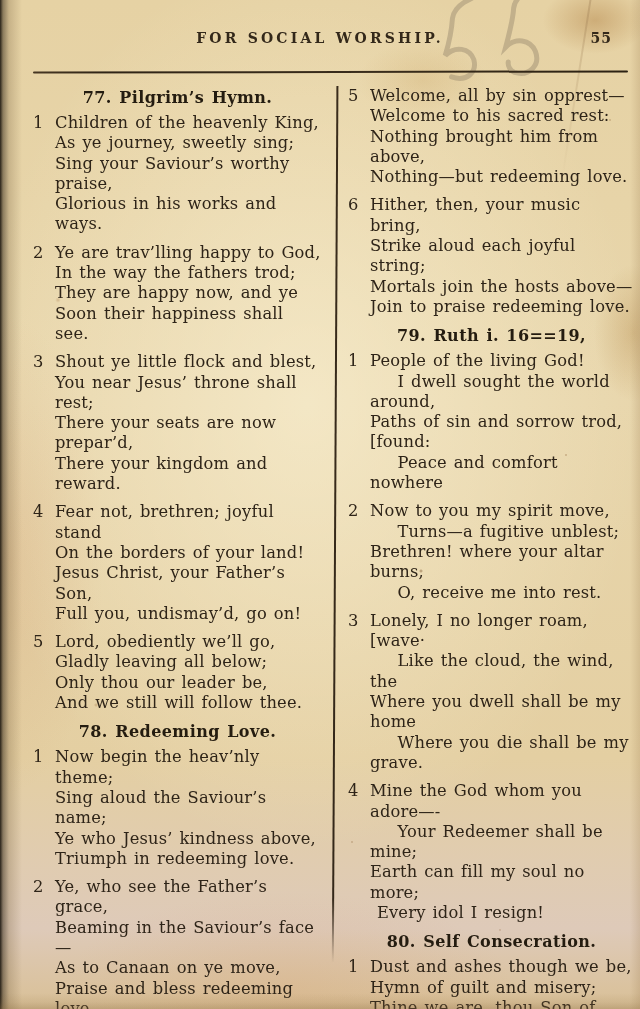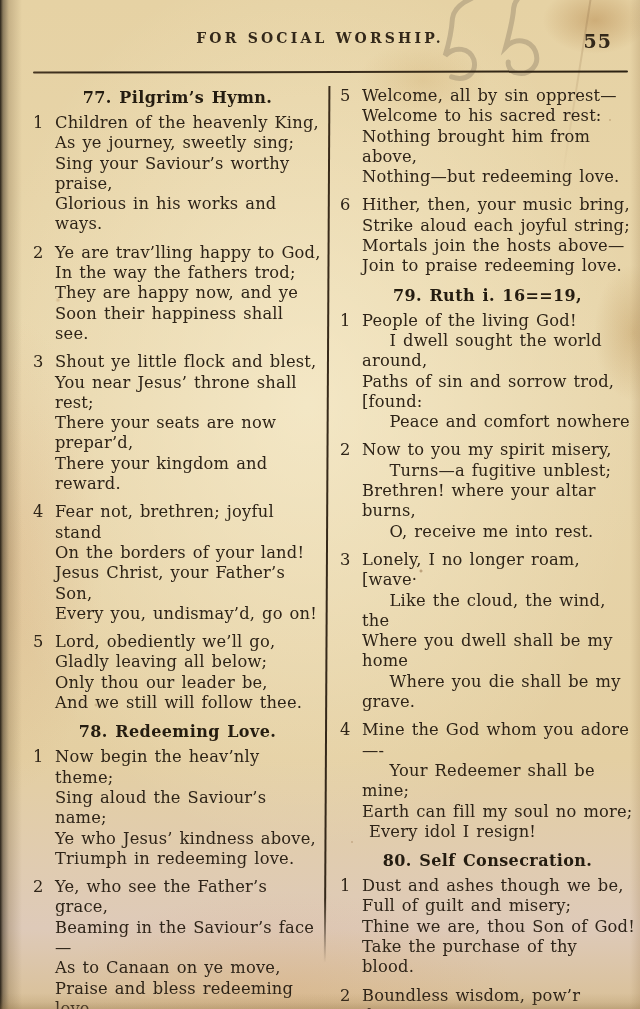--- a/index.html
+++ b/index.html
@@ -50,33 +50,33 @@
     transform:rotate(9deg);
   }
   .pencil-mark{position:absolute;left:430px;top:-8px;width:172px;height:96px;
     transform:rotate(-6deg);opacity:0.55;pointer-events:none;}
   .running-header{
     position:absolute;top:30px;left:0;width:640px;text-align:center;
     font-size:14px;font-weight:bold;letter-spacing:3.2px;color:#33281a;
   }
   .page-number{
     position:absolute;top:30px;right:28px;
-    font-size:19px;font-weight:bold;letter-spacing:1px;color:#33281a;
+    font-size:14px;font-weight:bold;letter-spacing:1px;color:#33281a;
   }
   .header-rule{
     position:absolute;top:71px;left:33px;width:595px;height:2.2px;
     background:linear-gradient(90deg,#473723 0%,#2f2416 12%,#3a2d1c 55%,#2c2213 100%);
     border-radius:2px;transform:rotate(-0.12deg);
   }
   .columns{
     position:absolute;top:86px;left:33px;right:5px;bottom:0;
     display:flex;align-items:stretch;
   }
   .col{font-size:16.3px;letter-spacing:0.2px;word-spacing:1.5px;}
-  .col-left{width:289px;flex:none;padding-right:4px;}
+  .col-left{width:289px;flex:none;padding-right:12px;}
   .col-right{flex:1;padding-left:12px;}
   .divider{
     width:2px;flex:none;transform:rotate(0.3deg);
     background:linear-gradient(180deg,#3a2c1b 0%,#332719 88%,rgba(58,44,27,0) 95%);
   }
   .hymn-title{
     margin:9px 0 6px;text-align:center;
     font-size:16px;font-weight:bold;letter-spacing:0.4px;color:#241c10;
   }
   .col section:first-child .hymn-title{margin-top:2px;}
@@ -131,21 +131,21 @@
               <div class="verse-line">There your seats are now prepar’d,</div>
               <div class="verse-line">There your kingdom and reward.</div>
             </div>
           </div>
           <div class="stanza">
             <div class="stanza-number">4</div>
             <div class="stanza-lines">
               <div class="verse-line">Fear not, brethren; joyful stand</div>
               <div class="verse-line">On the borders of your land!</div>
               <div class="verse-line">Jesus Christ, your Father’s Son,</div>
-              <div class="verse-line">Every you, undismay’d, go on!</div>
+              <div class="verse-line">Full you, undismay’d, go on!</div>
             </div>
           </div>
           <div class="stanza">
             <div class="stanza-number">5</div>
             <div class="stanza-lines">
               <div class="verse-line">Lord, obediently we’ll go,</div>
               <div class="verse-line">Gladly leaving all below;</div>
               <div class="verse-line">Only thou our leader be,</div>
               <div class="verse-line">And we still will follow thee.</div>
             </div>
@@ -202,21 +202,21 @@
             <div class="stanza-lines">
               <div class="verse-line">People of the living God!</div>
               <div class="verse-line">    I dwell sought the world around,</div>
               <div class="verse-line">Paths of sin and sorrow trod, [found:</div>
               <div class="verse-line">    Peace and comfort nowhere</div>
             </div>
           </div>
           <div class="stanza">
             <div class="stanza-number">2</div>
             <div class="stanza-lines">
-              <div class="verse-line">Now to you my spirit misery,</div>
+              <div class="verse-line">Now to you my spirit move,</div>
               <div class="verse-line">    Turns—a fugitive unblest;</div>
               <div class="verse-line">Brethren! where your altar burns,</div>
               <div class="verse-line">    O, receive me into rest.</div>
             </div>
           </div>
           <div class="stanza">
             <div class="stanza-number">3</div>
             <div class="stanza-lines">
               <div class="verse-line">Lonely, I no longer roam, [wave·</div>
               <div class="verse-line">    Like the cloud, the wind, the</div>
@@ -233,21 +233,21 @@
               <div class="verse-line"> Every idol I resign!</div>
             </div>
           </div>
         </section>
         <section>
           <h2 class="hymn-title">80. Self Consecration.</h2>
           <div class="stanza">
             <div class="stanza-number">1</div>
             <div class="stanza-lines">
               <div class="verse-line">Dust and ashes though we be,</div>
-              <div class="verse-line">Full of guilt and misery;</div>
+              <div class="verse-line">Hymn of guilt and misery;</div>
               <div class="verse-line">Thine we are, thou Son of God!</div>
               <div class="verse-line">Take the purchase of thy blood.</div>
             </div>
           </div>
           <div class="stanza">
             <div class="stanza-number">2</div>
             <div class="stanza-lines">
               <div class="verse-line">Boundless wisdom, pow’r divine,</div>
             </div>
           </div>

